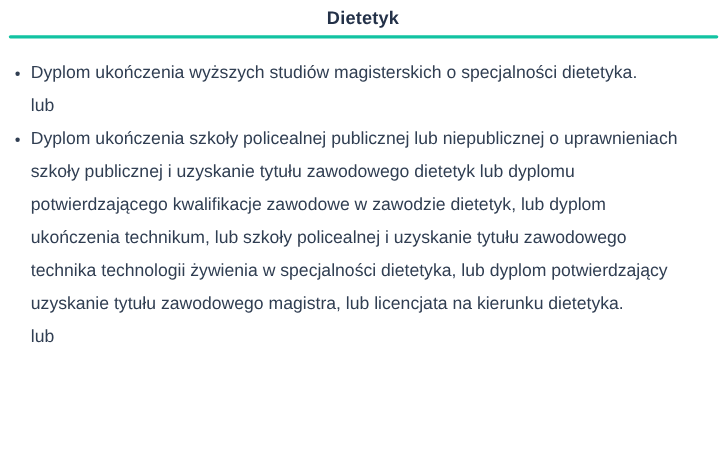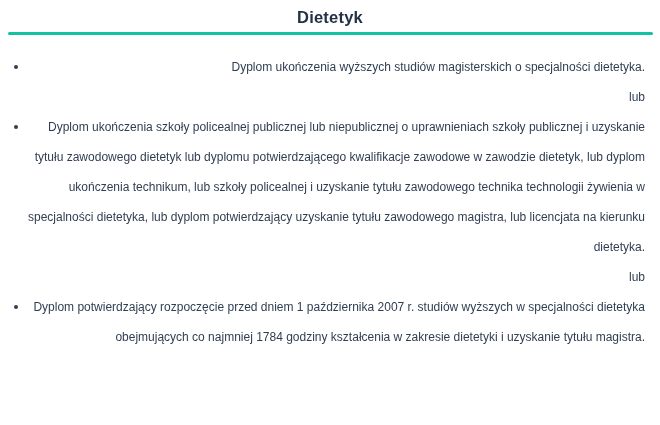--- a/index.html
+++ b/index.html
@@ -24,25 +24,24 @@
     letter-spacing: 0.2px;
   }
   .rule {
     height: 3px;
     margin: 6px 7px 0 8px;
     background: #12c3a2;
     border-radius: 2px;
   }
   .requirements {
     list-style: none;
-    margin: 17px 15px 0 13px;
+    margin: 17px 38px 0 13px;
     padding: 0;
-    font-size: 12px;
+    font-size: 16px;
     line-height: 30px;
-    text-align: right;
   }
   .item { position: relative; padding-left: 15px; }
   .bullet {
     position: absolute;
     left: 1px;
     top: 13px;
     width: 4px;
     height: 4px;
     border-radius: 50%;
     background: #303e52;
@@ -63,18 +62,14 @@
     <li class="item">
       <span class="bullet"></span>
       <p>Dyplom ukończenia wyższych studiów magisterskich o specjalności dietetyka.</p>
       <p class="connector">lub</p>
     </li>
     <li class="item">
       <span class="bullet"></span>
       <p>Dyplom ukończenia szkoły policealnej publicznej lub niepublicznej o uprawnieniach szkoły publicznej i uzyskanie tytułu zawodowego dietetyk lub dyplomu potwierdzającego kwalifikacje zawodowe w zawodzie dietetyk, lub dyplom ukończenia technikum, lub szkoły policealnej i uzyskanie tytułu zawodowego technika technologii żywienia w specjalności dietetyka, lub dyplom potwierdzający uzyskanie tytułu zawodowego magistra, lub licencjata na kierunku dietetyka.</p>
       <p class="connector">lub</p>
     </li>
-    <li class="item">
-      <span class="bullet"></span>
-      <p>Dyplom potwierdzający rozpoczęcie przed dniem 1 października 2007 r. studiów wyższych w specjalności dietetyka obejmujących co najmniej 1784 godziny kształcenia w zakresie dietetyki i uzyskanie tytułu magistra.</p>
-    </li>
   </ul>
 </div>
 
 </body></html>

